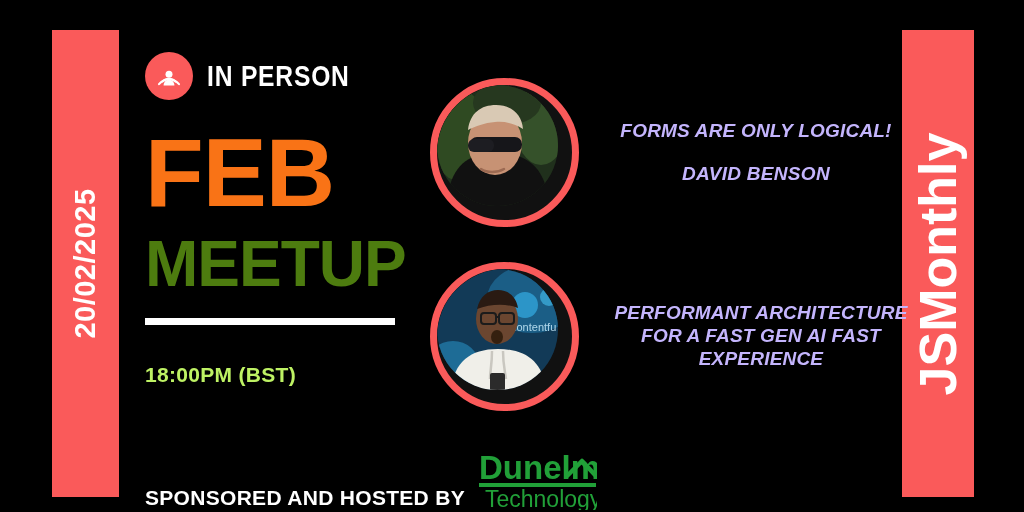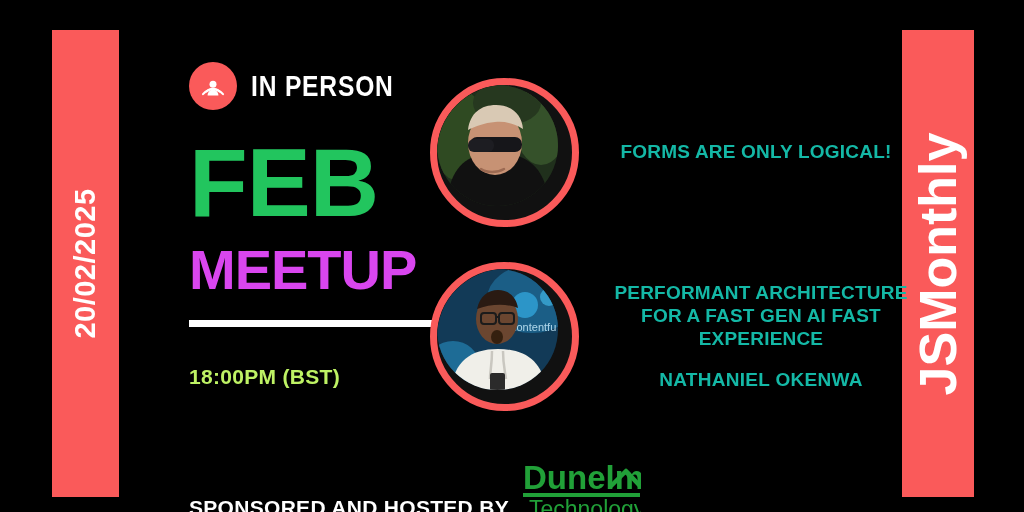--- a/index.html
+++ b/index.html
@@ -52,24 +52,23 @@
     color: #ffffff;
     font-size: 52px;
     font-weight: bold;
     letter-spacing: 0px;
   }
 
   
   #left-col {
     position: absolute;
     left: 145px;
-    top: 58px;
+    top: 48px;
     width: 300px;
     height: 440px;
-    margin-left: 44px;
   }
 
   .badge-row {
     display: flex;
     align-items: center;
     gap: 14px;
     height: 56px;
   }
   .badge-icon {
     width: 48px;
@@ -86,30 +85,30 @@
     font-size: 30px;
     font-weight: bold;
     letter-spacing: 1px;
     transform: scaleX(0.82);
     transform-origin: left center;
     white-space: nowrap;
   }
 
   #feb-word {
     margin-top: 22px;
-    color: #22c55e;
+    color: #f97316;
     font-size: 96px;
     line-height: 0.98;
     font-weight: bold;
     letter-spacing: -1px;
   }
   #meetup-word {
     margin-top: 12px;
-    color: #d946ef;
-    font-size: 56px;
+    color: #4d7c0f;
+    font-size: 64px;
     line-height: 1.0;
     font-weight: bold;
     letter-spacing: -1px;
   }
   #divider-bar {
     margin-top: 22px;
     width: 250px;
     height: 7px;
     background: #ffffff;
   }
@@ -163,21 +162,22 @@
     position: absolute;
     inset: 0;
     border-radius: 50%;
     overflow: hidden;
   }
 
   .talk-info {
     width: 320px;
     margin-left: 22px;
     text-align: center;
-    color: #14b8a6;
+    color: #c4b5fd;
+    font-style: italic;
   }
   .talk-title {
     font-size: 19px;
     font-weight: bold;
     line-height: 1.2;
     letter-spacing: 0.2px;
   }
   .talk-speaker {
     margin-top: 18px;
     font-size: 19px;
@@ -253,20 +253,21 @@
             <path d="M31 45c2-17 13-25 28-25s26 9 27 24c-10-6-19-8-28-7-11 1-19 4-27 8z" fill="#d9c9b4"></path>
             <rect x="33" y="52" width="52" height="15" rx="7" fill="#16161a"></rect>
             <rect x="31" y="54" width="26" height="13" rx="6" fill="#1d1d22"></rect>
             <path d="M44 84c6 4 16 4 23 0" stroke="#9c6a52" stroke-width="2.5" fill="none" stroke-linecap="round"></path>
           </g>
         </svg>
       </div>
     </div>
     <div class="talk-info">
       <div class="talk-title">FORMS ARE ONLY LOGICAL!</div>
+      <div class="talk-speaker">DAVID BENSON</div>
     </div>
   </div>
 
   <div id="speaker-2" class="speaker-block">
     <div class="avatar-ring">
       <div class="avatar-inner">
         <svg width="121" height="121" viewBox="0 0 121 121">
           <defs>
             <clipPath id="c2">
                 <circle cx="60.5" cy="60.5" r="60.5"></circle>
@@ -290,17 +291,16 @@
             <ellipse cx="60" cy="68" rx="6" ry="7" fill="#35200f"></ellipse>
             <path d="M55 82c0 14-2 20-2 28M66 82c0 14 2 20 3 28" stroke="#c9c7c0" stroke-width="2.5" fill="none"></path>
             <rect x="53" y="104" width="15" height="18" rx="2" fill="#2b2b2b"></rect>
             <path d="M10 100c-6 6-9 12-9 21h22c-2-9-5-16-13-21z" fill="#dedcd5"></path>
           </g>
         </svg>
       </div>
     </div>
     <div class="talk-info">
       <div class="talk-title">PERFORMANT ARCHITECTURE FOR A FAST GEN AI FAST EXPERIENCE</div>
-      <div class="talk-speaker">NATHANIEL OKENWA</div>
     </div>
   </div>
 
 </div>
 
 </body></html>

